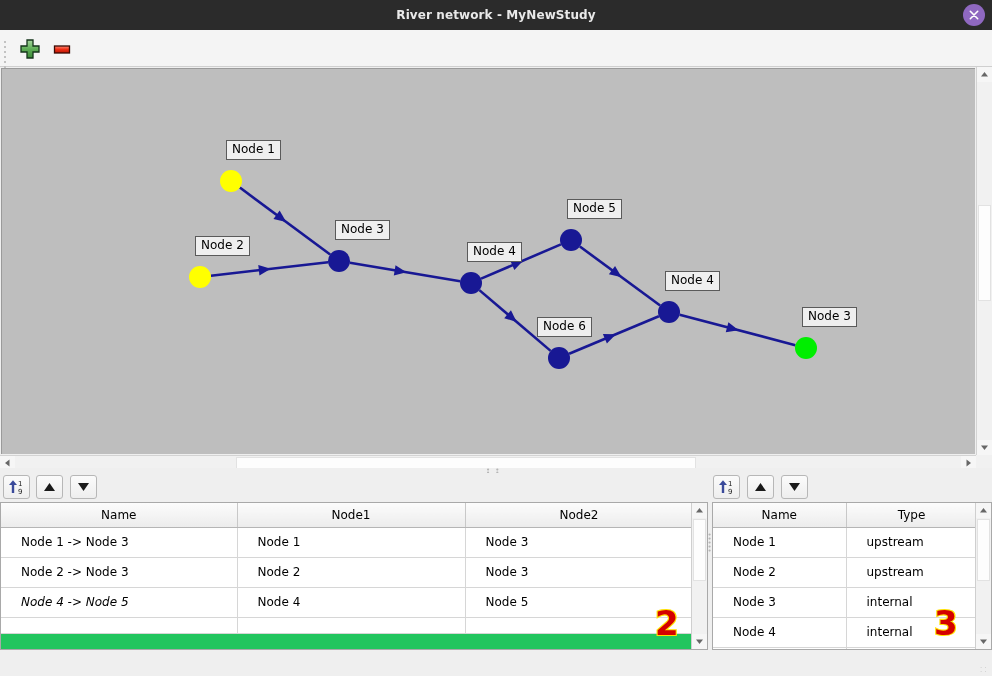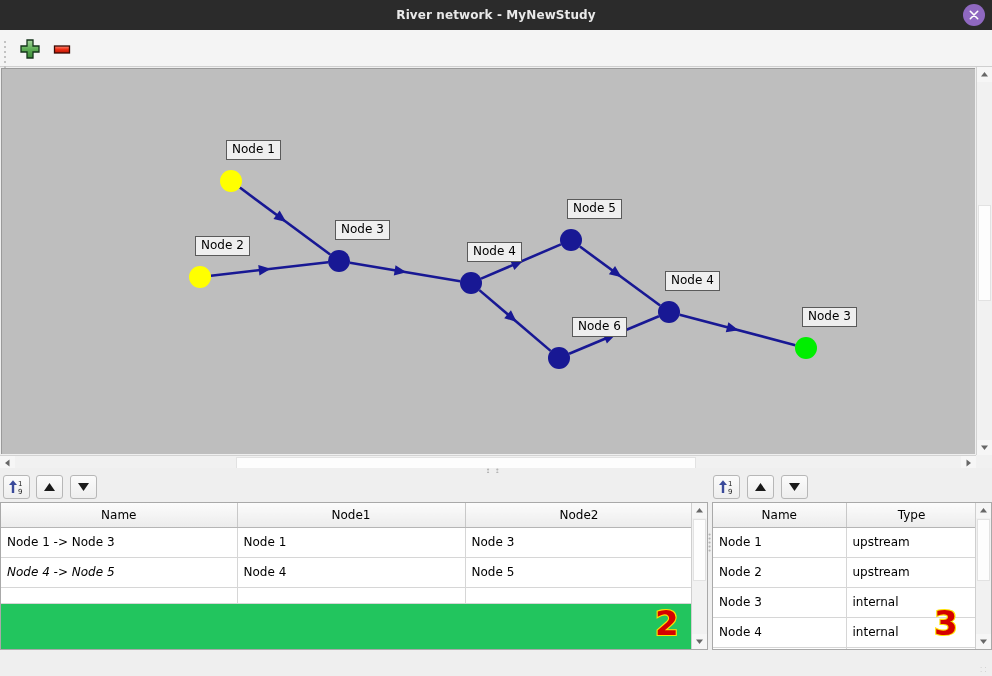--- a/index.html
+++ b/index.html
@@ -253,21 +253,21 @@
     font-weight: normal;
     font-size: 12px;
     text-align: center;
     color: #000;
     box-sizing: border-box;
   }
   table.grid td {
     height: 30px;
     border-right: 1px solid #d6d6d6;
     border-bottom: 1px solid #d6d6d6;
-    padding: 0 0 0 6px;
+    padding: 0 0 0 20px;
     background: #ffffff;
     color: #000;
     white-space: nowrap;
     overflow: hidden;
     box-sizing: border-box;
   }
   table.grid tr.empty td { height: 16px; }
 
   .tbl-vscroll {
     position: absolute;
@@ -398,21 +398,21 @@
           <circle cx="557" cy="289" r="11" fill="#181894"></circle>
           <circle cx="667" cy="243" r="11" fill="#181894"></circle>
           <circle cx="804" cy="279" r="11" fill="#00ee00"></circle>
         </svg>
       <div id="graph-labels">
           <div class="node-label" style="left: 224px; top: 71px;">Node 1</div>
           <div class="node-label" style="left: 193px; top: 167px;">Node 2</div>
           <div class="node-label" style="left: 333px; top: 151px;">Node 3</div>
           <div class="node-label" style="left: 465px; top: 173px;">Node 4</div>
           <div class="node-label" style="left: 565px; top: 130px;">Node 5</div>
-          <div class="node-label" style="left: 570px; top: 248px;">Node 6</div>
+          <div class="node-label" style="left: 535px; top: 248px;">Node 6</div>
           <div class="node-label" style="left: 663px; top: 202px;">Node 4</div>
           <div class="node-label" style="left: 800px; top: 238px;">Node 3</div>
         </div>
     </div>
 
     <div class="vscroll">
       <div class="sb-arrow up">
         <svg width="15" height="15" viewBox="0 0 15 15">
             <path d="M7.5 5 L11 9.5 L4 9.5 Z" fill="#676767"></path>
           </svg>
@@ -497,20 +497,25 @@
             <tr id="edges-head">
               <th style="width: 236px;">Name</th>
               <th style="width: 228px;">Node1</th>
               <th style="width: 228px;">Node2</th>
             </tr>
           </thead>
         <tbody id="edges-body">
             <tr>
               <td style="width: 236px;">Node 1 -&gt; Node 3</td>
               <td style="width: 228px;">Node 1</td>
+              <td style="width: 228px;">Node 3</td>
+            </tr>
+            <tr>
+              <td style="width: 236px;">Node 2 -&gt; Node 3</td>
+              <td style="width: 228px;">Node 2</td>
               <td style="width: 228px;">Node 3</td>
             </tr>
             <tr>
               <td style="width: 236px; font-style: italic;">Node 4 -&gt; Node 5</td>
               <td style="width: 228px;">Node 4</td>
               <td style="width: 228px;">Node 5</td>
             </tr>
             <tr class="empty">
               <td style="width: 236px;">&nbsp;</td>
               <td style="width: 228px;">&nbsp;</td>

